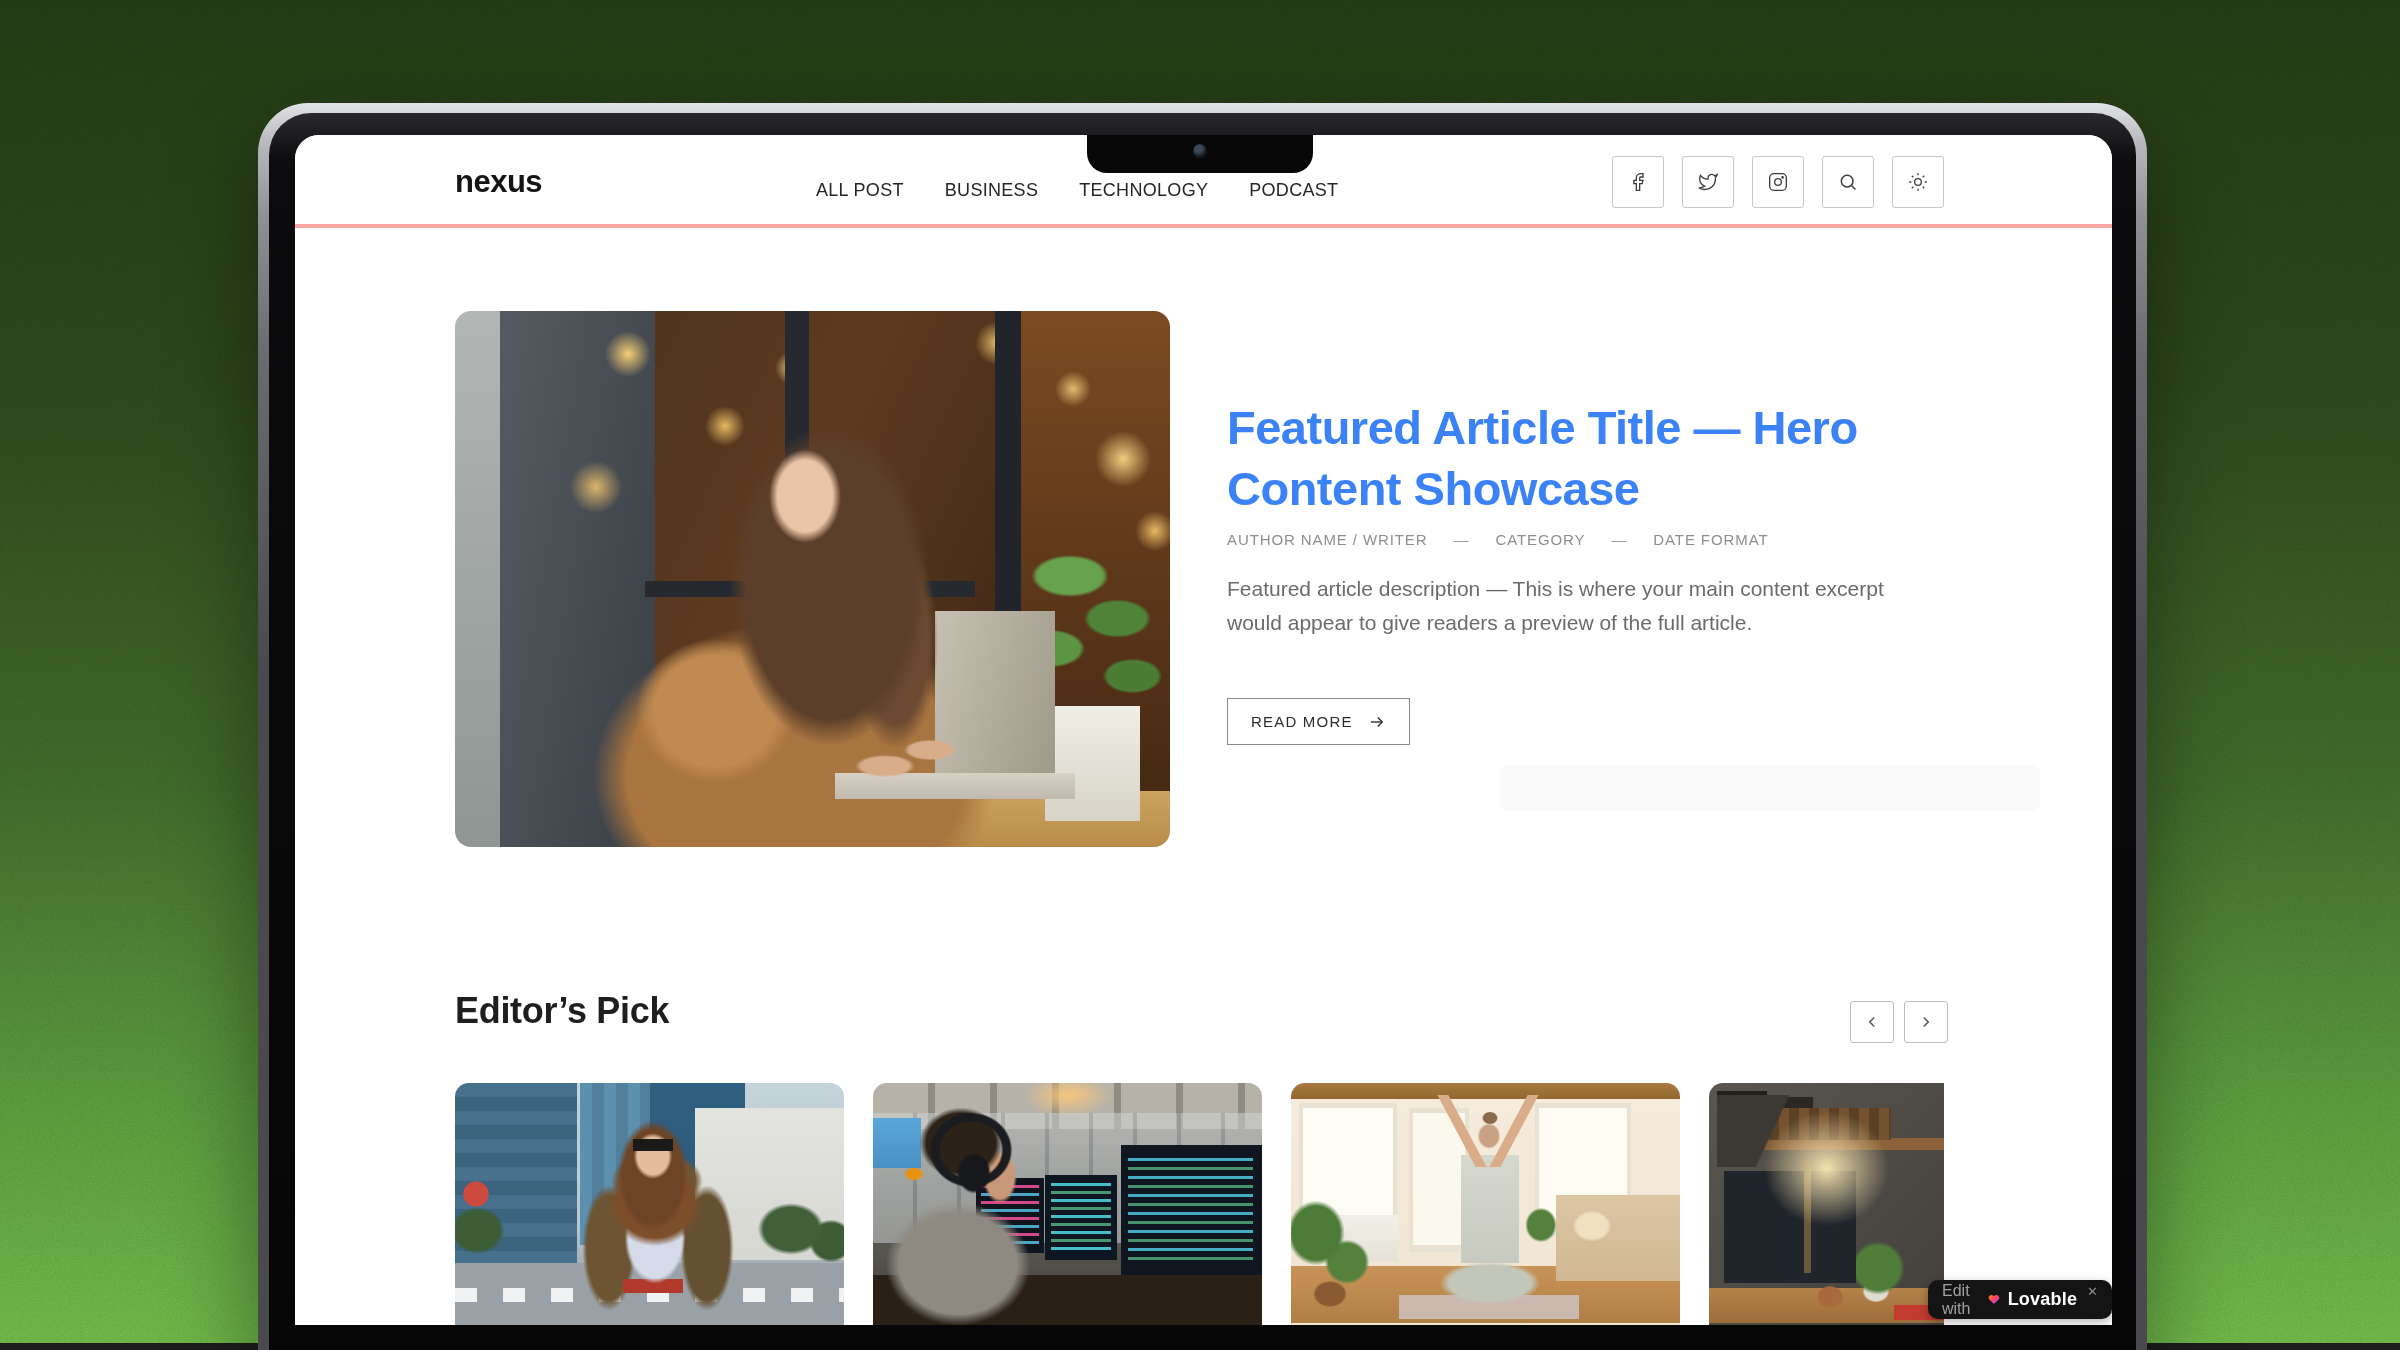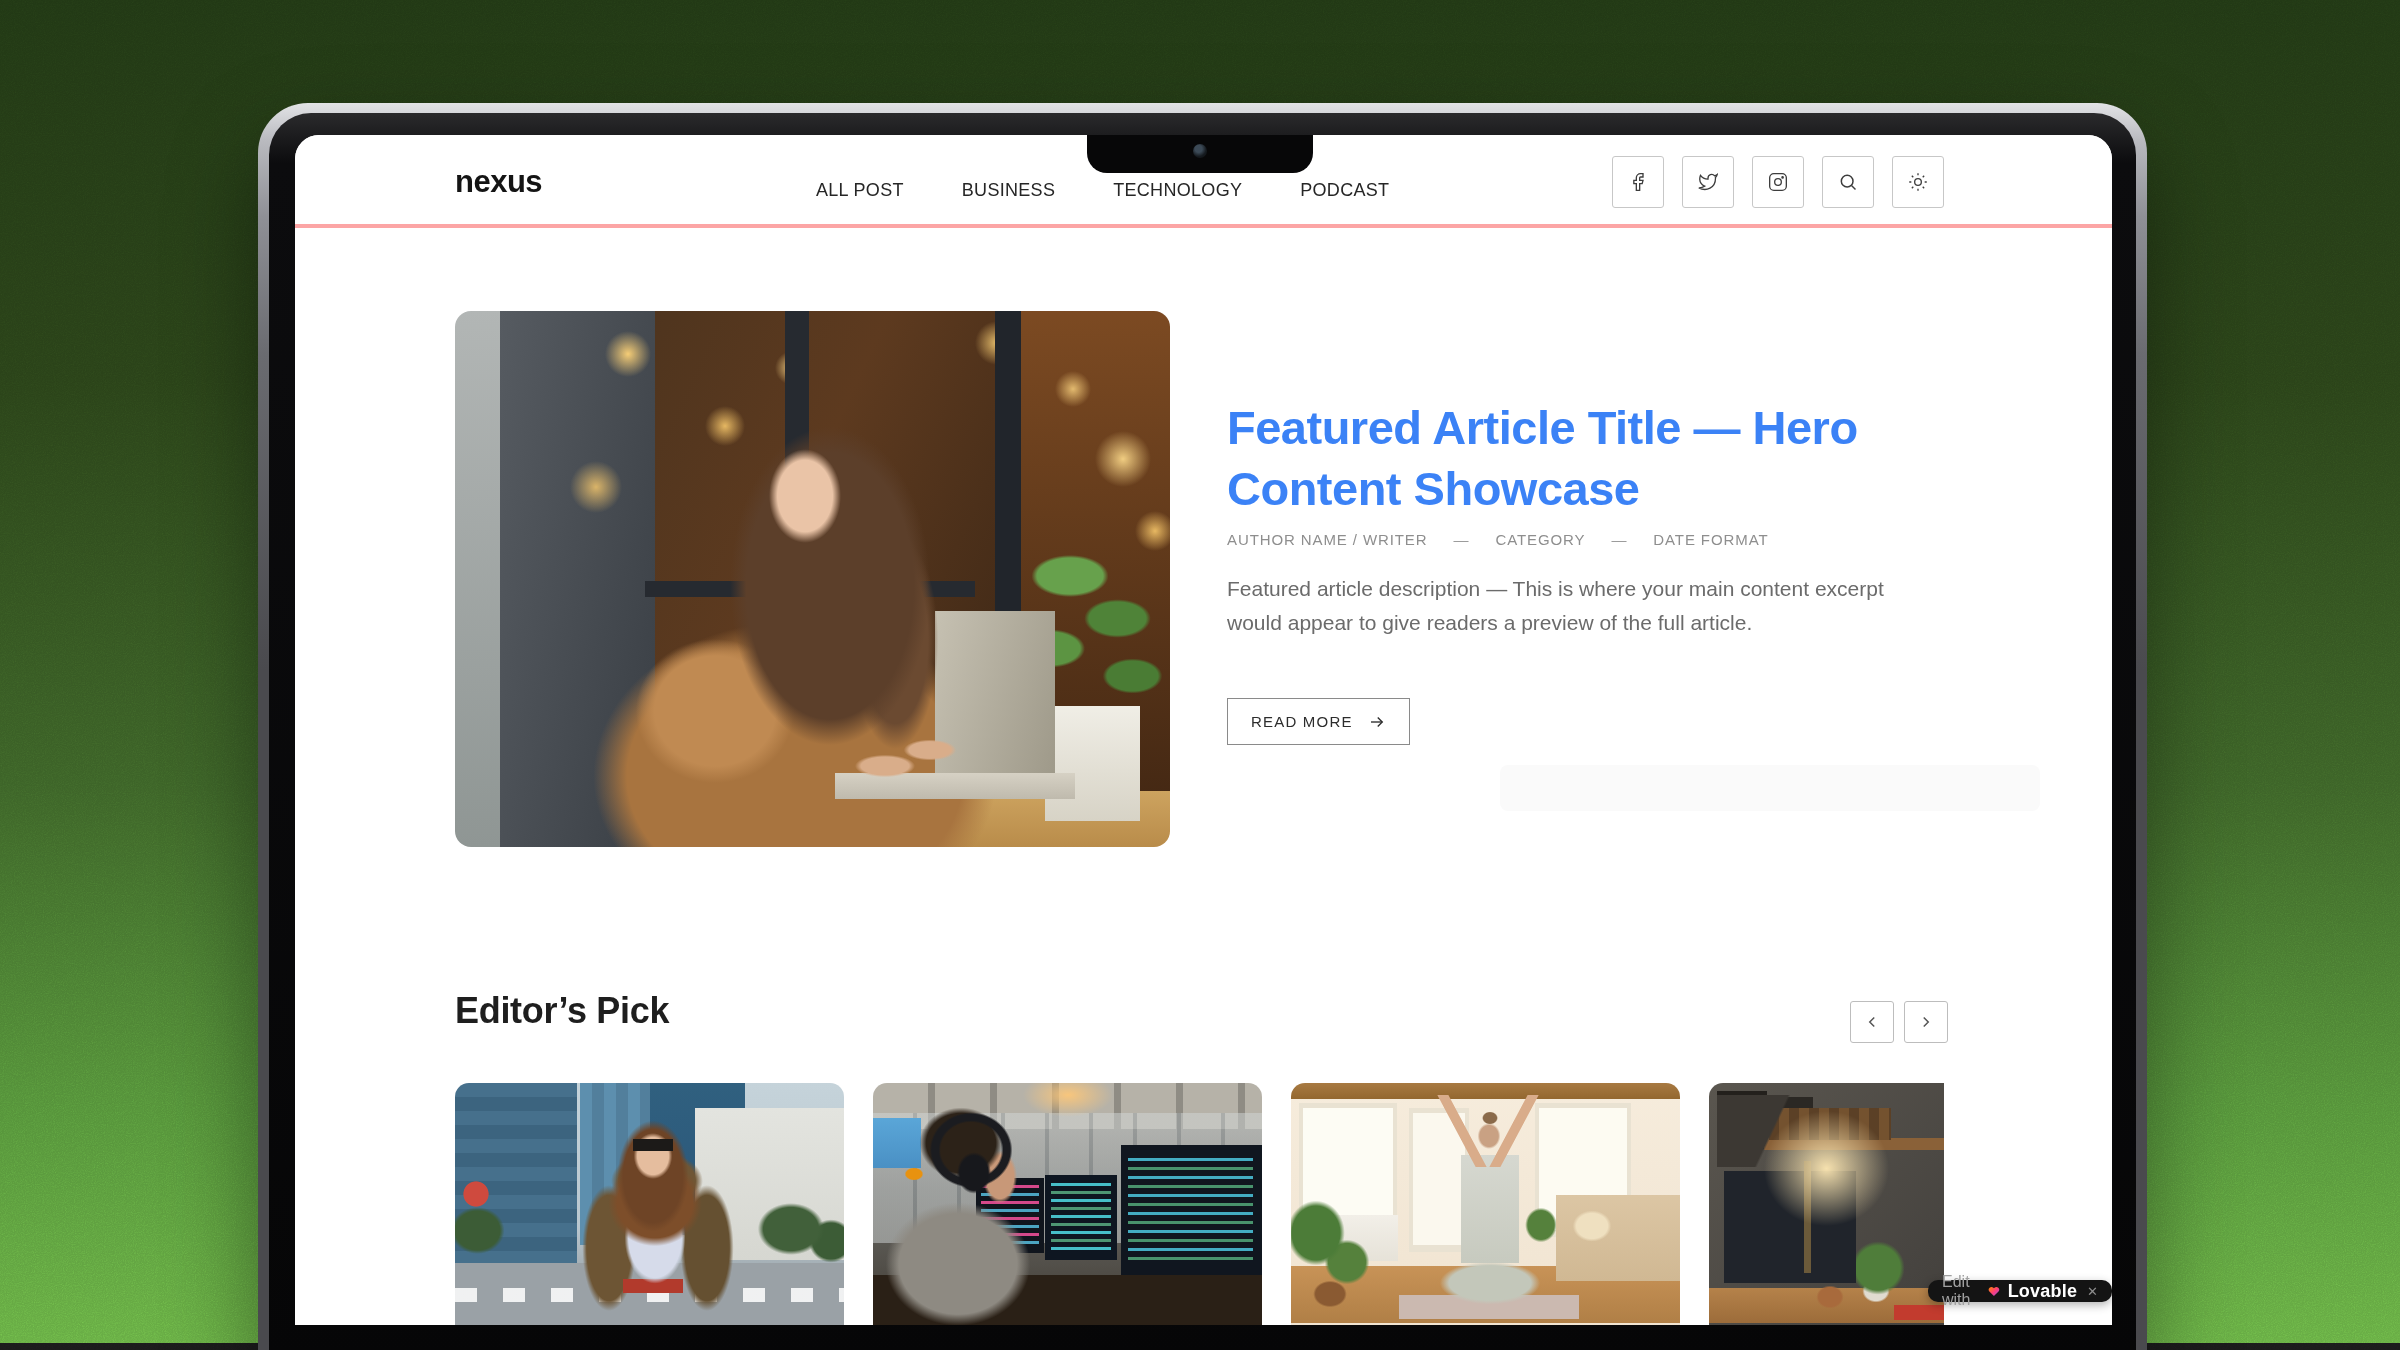--- a/index.html
+++ b/index.html
@@ -21,21 +21,21 @@
            border-radius:0 0 20px 20px; z-index:50; }
   .camera { position:absolute; left:106px; top:9px; width:14px; height:14px; border-radius:50%;
             background:radial-gradient(circle at 40% 35%, #3c4a57 0 28%, #161b20 60%, #0a0c0e 100%); }
   .bottom-edge { position:absolute; left:0; right:0; bottom:0; height:7px; background:#232323; }
 
   
   .site-header { position:absolute; left:0; top:0; width:1817px; height:93px; background:#fff;
                  border-bottom:4px solid #fca5a5; }
   .logo { position:absolute; left:160px; top:0; height:93px; display:flex; align-items:center;
           font-size:31px; font-weight:700; letter-spacing:-.5px; color:#141414; }
-  .main-nav { position:absolute; left:521px; top:0; height:110px; display:flex; align-items:center; gap:58px; }
+  .main-nav { position:absolute; left:521px; top:0; height:110px; display:flex; align-items:center; gap:41px; }
   .nav-link { font-size:18px; font-weight:500; color:#262626; letter-spacing:.3px; cursor:pointer; white-space:nowrap; }
   .header-actions { position:absolute; right:168px; top:21px; display:flex; gap:18px; }
   .icon-btn { width:52px; height:52px; border:1.5px solid #c7c7c7; border-radius:3px; background:#fff;
               display:flex; align-items:center; justify-content:center; cursor:pointer; }
   .icon-btn svg { stroke:#3d3d3d; }
 
   
   .hero-image { position:absolute; left:160px; top:176px; width:715px; height:536px; border-radius:16px;
     background-color:#32210f;
     background-repeat:no-repeat;
@@ -253,21 +253,21 @@
     background-size:
       125px 115px, 98px 72px, 7px 112px,
       34px 40px, 54px 58px, 22px 52px, 124px 134px,
       86px 100px, 132px 112px,
       122px 32px, 182px 12px,
       50px 58px, 42px 48px,
       74px 74px, 38px 32px, 38px 32px, 96px 15px,
       90px 134px, 389px 35px, 100% 100%; }
 
   
-  .lovable-badge { position:absolute; left:1633px; top:1145px; height:22px; z-index:60;
+  .lovable-badge { position:absolute; left:1633px; top:1145px; height:39px; z-index:60;
                    background:#141414; border-radius:10px; display:flex; align-items:center;
                    gap:8px; padding:0 14px; cursor:pointer; box-shadow:0 3px 10px rgba(0,0,0,.3); }
   .lovable-prefix { color:#a0a0a0; font-size:16px; }
   .lovable-brand  { color:#ffffff; font-size:18px; font-weight:700; letter-spacing:.2px; }
   .lovable-close  { color:#8f8f8f; font-size:13px; align-self:flex-start; margin-top:4px; margin-left:2px; cursor:pointer; }
 </style>
 </head>
 <body>
 
 <svg class="noise-layer" width="2400" height="1350">

